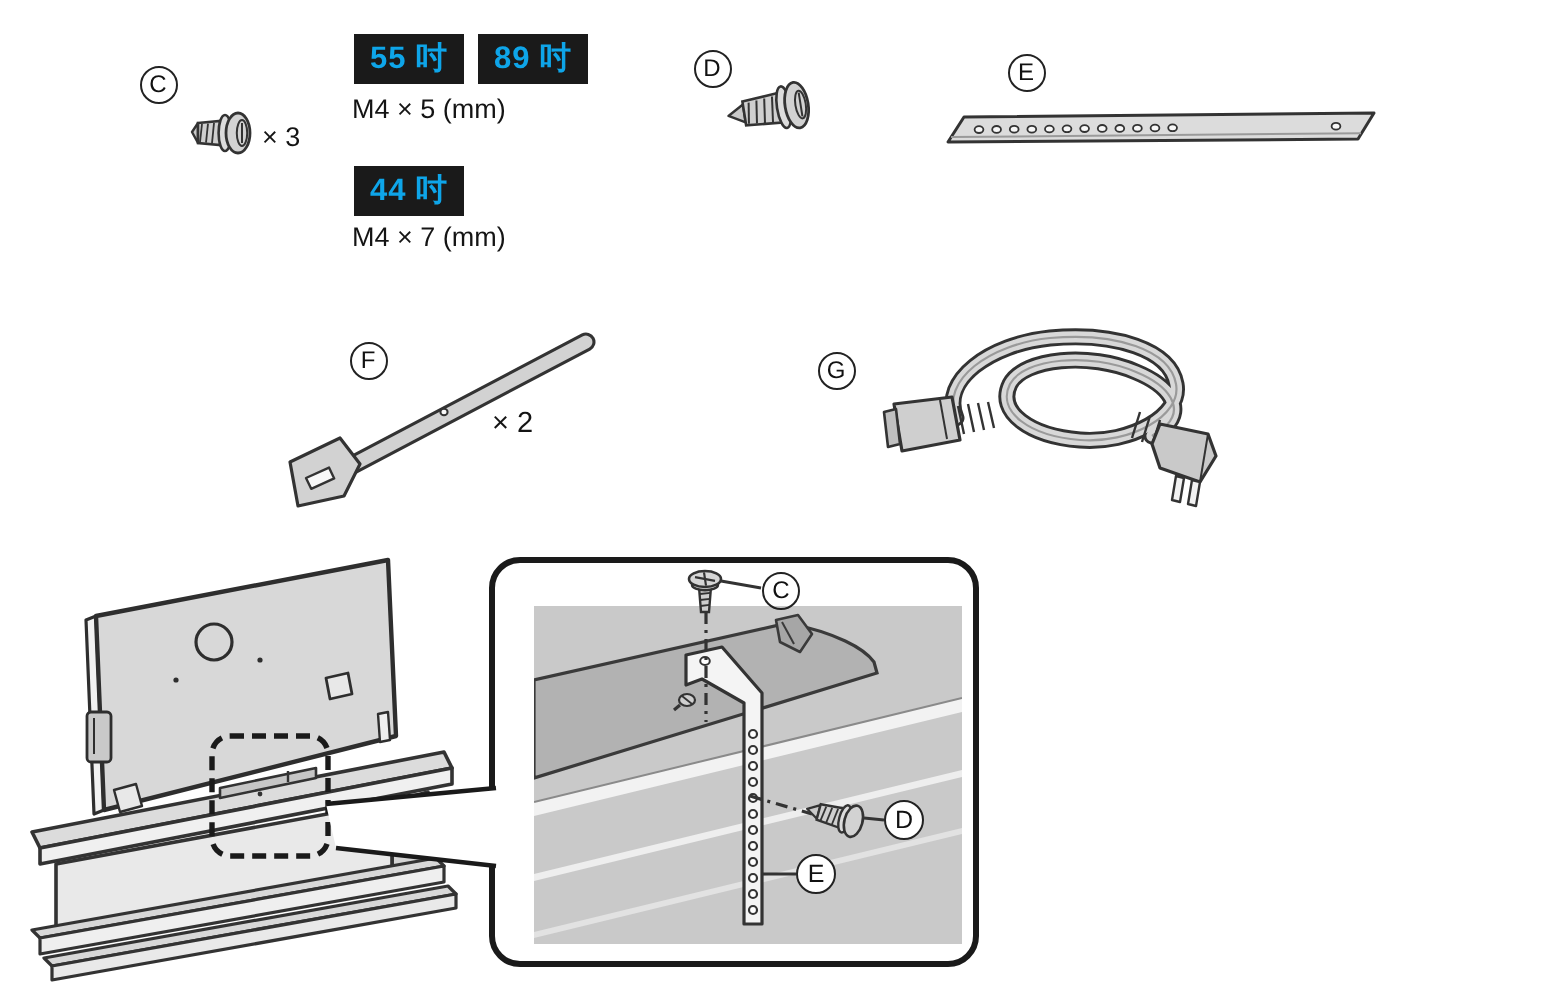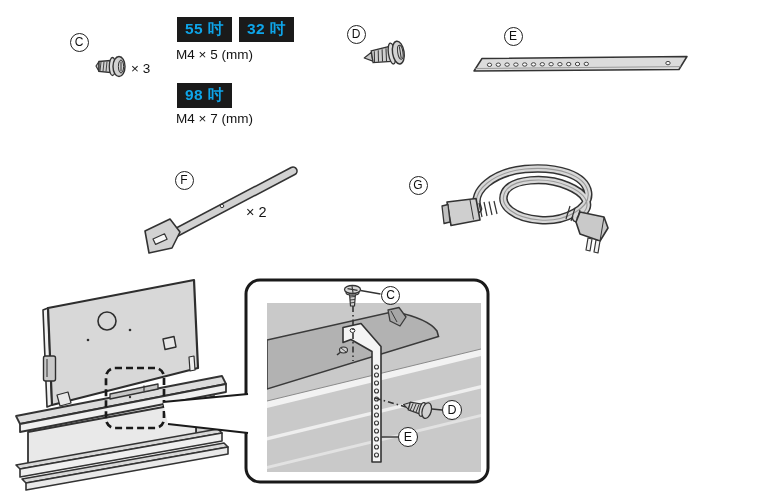--- a/index.html
+++ b/index.html
@@ -213,23 +213,23 @@
       <line x1="360.5" y1="290.5" x2="380.5" y2="294" stroke="#333" stroke-width="1.4"></line>
       <line x1="432" y1="409" x2="442" y2="410" stroke="#333" stroke-width="1.4"></line>
       <line x1="381.5" y1="437" x2="398" y2="437" stroke="#333" stroke-width="1.4"></line>
     </g>
   </svg>
 
   <span class="cletter" style="left:69.5px;top:32.5px;">C</span>
   <span class="qty" style="left:131px;top:61px;">× 3</span>
 
   <div class="badge" style="left:177px;top:17px;">55 吋</div>
-  <div class="badge" style="left:239px;top:17px;">32 吋</div>
+  <div class="badge" style="left:239px;top:17px;">89 吋</div>
   <span class="spec" style="left:176px;top:47px;">M4 × 5 (mm)</span>
-  <div class="badge" style="left:177px;top:83px;">98 吋</div>
+  <div class="badge" style="left:177px;top:83px;">44 吋</div>
   <span class="spec" style="left:176px;top:111px;">M4 × 7 (mm)</span>
 
   <span class="cletter" style="left:346.5px;top:24.5px;">D</span>
   <span class="cletter" style="left:503.5px;top:26.5px;">E</span>
   <span class="cletter" style="left:174.5px;top:170.5px;">F</span>
   <span class="qty" style="left:246px;top:204px;font-size:14.5px;">× 2</span>
   <span class="cletter" style="left:408.5px;top:175.5px;">G</span>
 
   <span class="cletter" style="left:381px;top:285.5px;">C</span>
   <span class="cletter big" style="left:442px;top:400px;">D</span>

